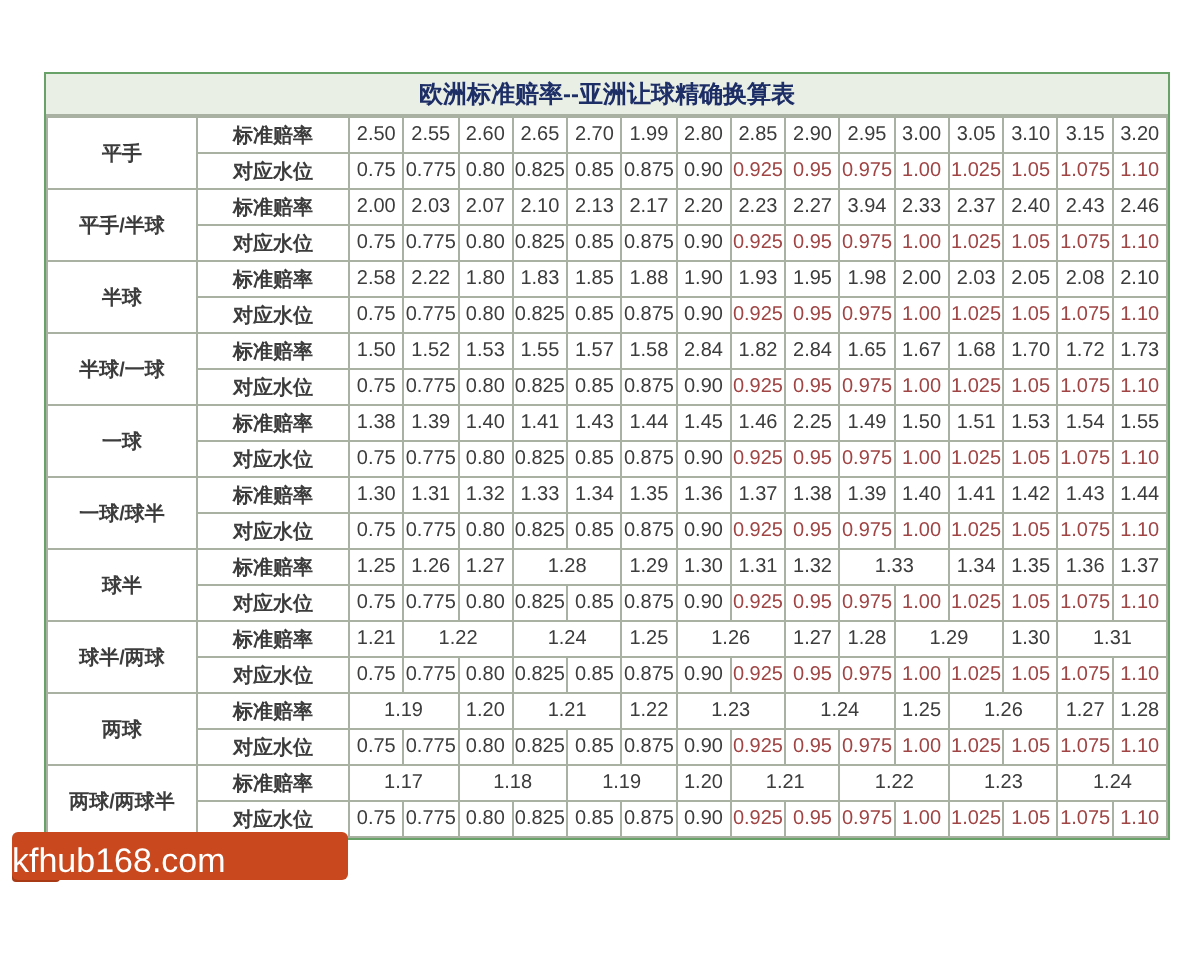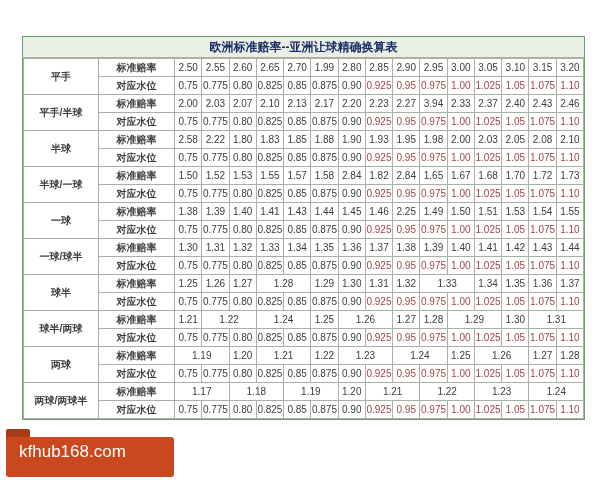--- a/index.html
+++ b/index.html
@@ -25,23 +25,23 @@
     height:18px; padding:0; text-align:center; vertical-align:middle;
     font-size:10px; background:#ffffff; color:#3c3c3c;
     white-space:nowrap; overflow:hidden;
   }
   td.hname, td.rlabel {
     background:#e9ede3; color:#27357b; font-weight:bold; font-size:11px;
   }
   td.water { font-size:9px; color:#8a8a7c; }
   td.water.red { color:#a04444; }
   .watermark {
-    position:absolute; left:6px; top:437px; width:168px; height:40px;
+    position:absolute; left:6px; top:416px; width:168px; height:24px;
     background:#c9481d; border-radius:3px; z-index:5;
-    color:#ffffff; font-size:17px; line-height:30px; padding-left:13px;
+    color:#ffffff; font-size:17px; line-height:30px; 
   }
   .watermark-tab {
     position:absolute; left:6px; top:429px; width:24px; height:12px;
     background:#a83a15; border-radius:2px; z-index:4;
   }
 </style>
 </head>
 <body>
 
 <div class="frame">

